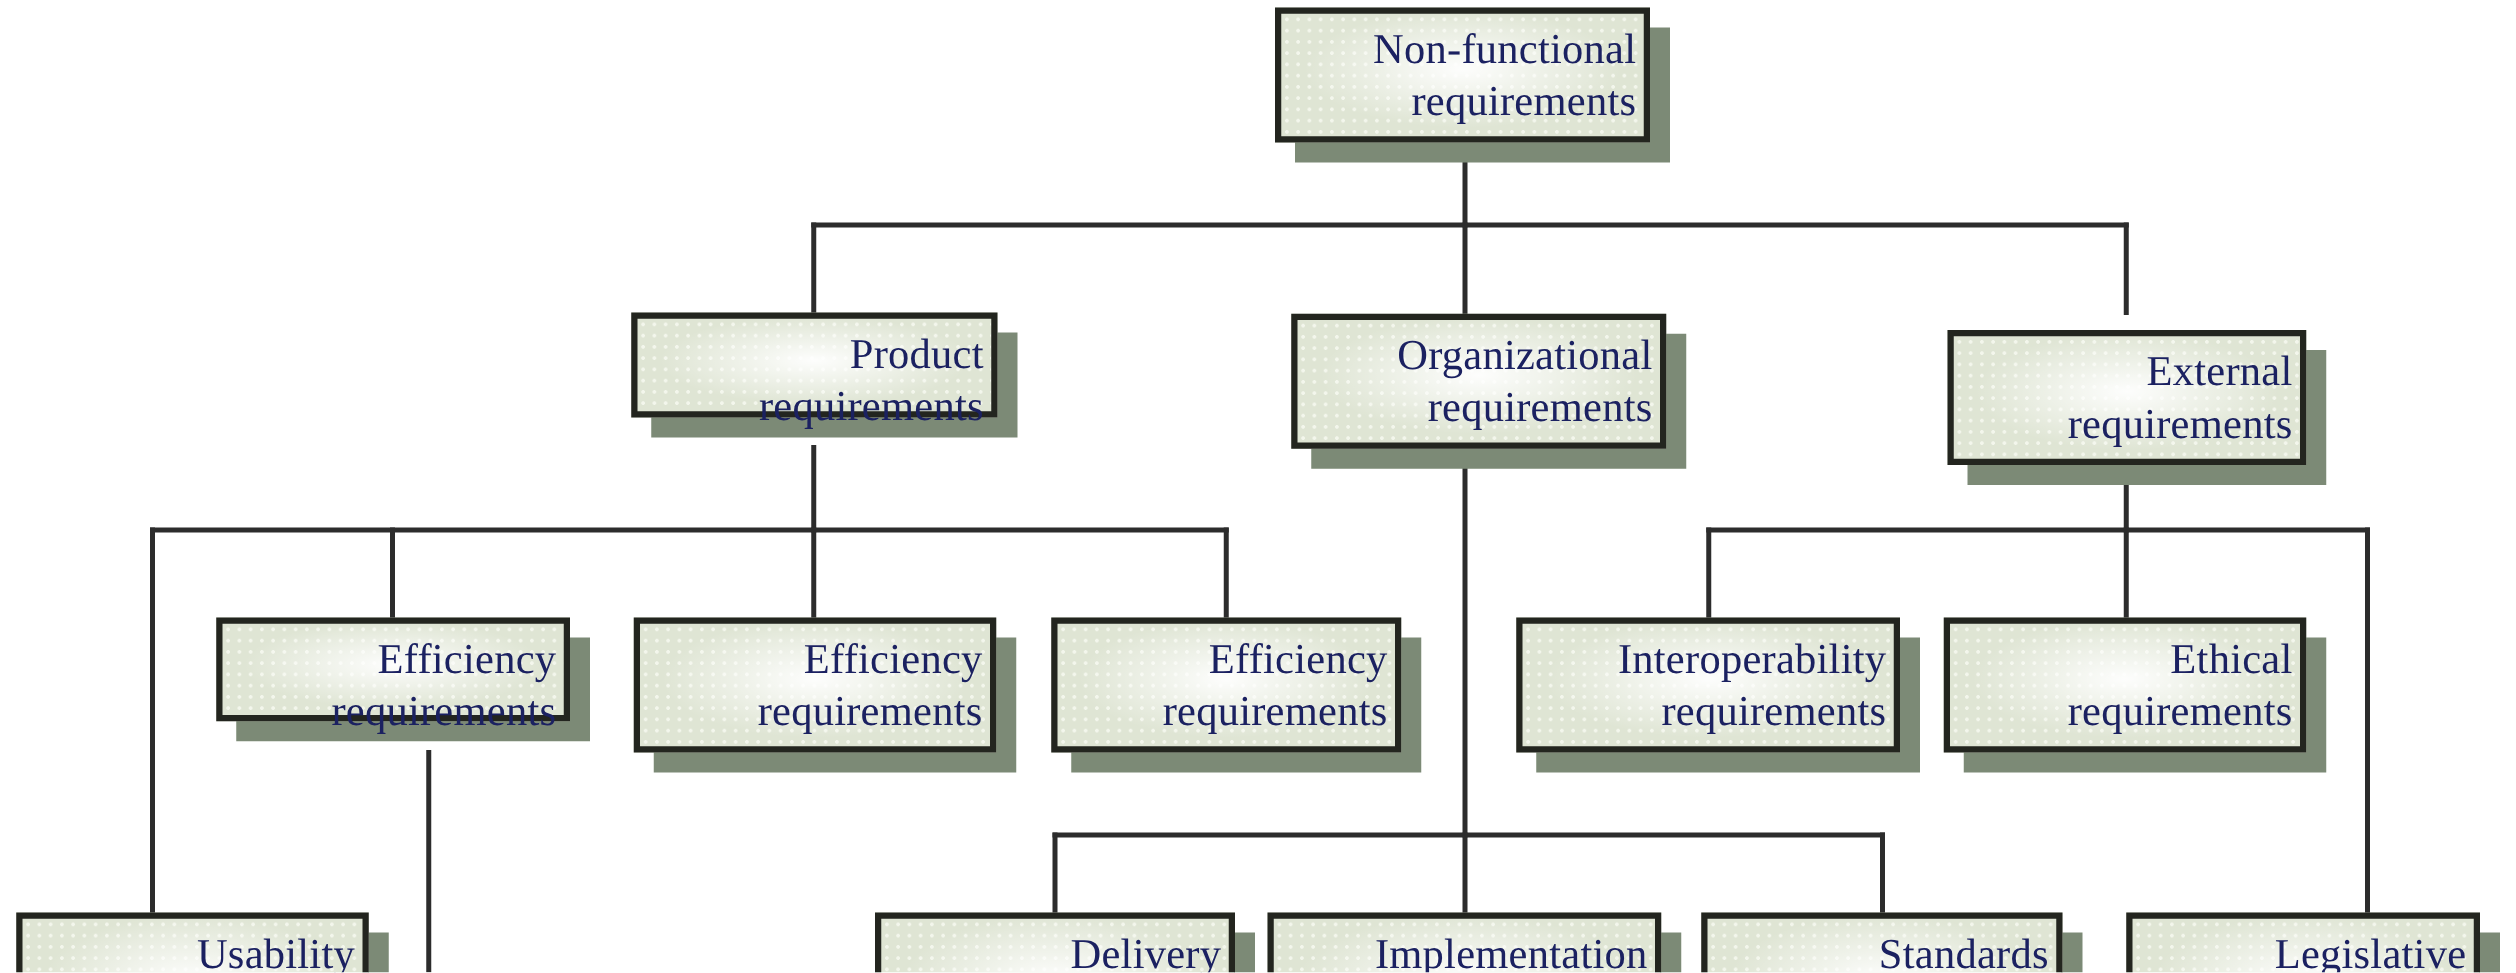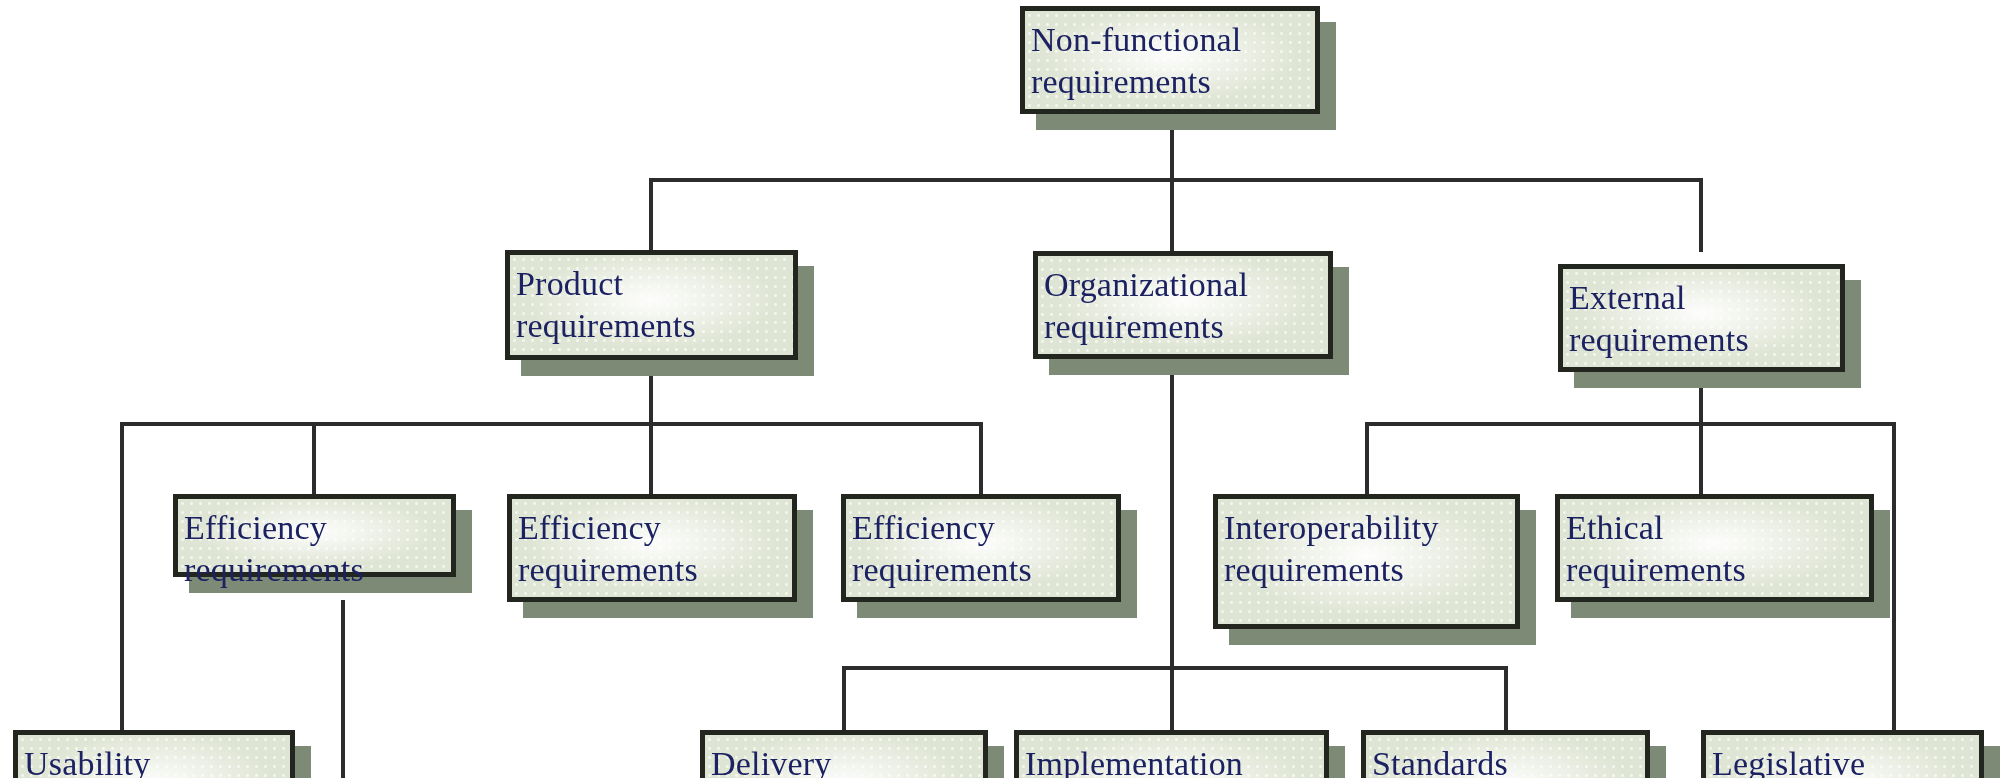--- a/index.html
+++ b/index.html
@@ -16,21 +16,21 @@
     box-sizing: border-box;
     border: 5px solid #23251f;
     background-color: #dfe5d4;
     background-image:
       radial-gradient(ellipse at 50% 45%, rgba(255,255,255,0.95) 0%, rgba(255,255,255,0.0) 62%),
       radial-gradient(#f3f6ec 1.2px, rgba(243,246,236,0) 1.7px);
     background-size: 100% 100%, 9px 9px;
     box-shadow: 16px 16px 0 0 #7c8a76;
     display: flex;
     flex-direction: column;
-    align-items: flex-start;
+    align-items: flex-end;
     padding: 8px 6px 0 6px;
     text-align: center;
   }
   .node span {
     display: block;
     font-size: 34px;
     line-height: 1.24;
     color: #1b2161;
     letter-spacing: 0.2px;
     white-space: nowrap;
@@ -70,21 +70,21 @@
   <div class="line" style="left:1170px;top:666px;width:4px;height:66px"></div>
   <div class="line" style="left:1504px;top:666px;width:4px;height:66px"></div>
 
   <div class="line" style="left:341px;top:600px;width:4px;height:178px"></div>
 
   <div class="node" style="left:1020px;top:6px;width:300px;height:108px">
     <span>Non-functional</span>
     <span>requirements</span>
   </div>
 
-  <div class="node" style="left:505px;top:250px;width:293px;height:110px">
+  <div class="node" style="left:505px;top:250px;width:293px;height:84px">
     <span>Product</span>
     <span>requirements</span>
   </div>
   <div class="node" style="left:1033px;top:251px;width:300px;height:108px">
     <span>Organizational</span>
     <span>requirements</span>
   </div>
   <div class="node" style="left:1558px;top:264px;width:287px;height:108px">
     <span>External</span>
     <span>requirements</span>
@@ -95,25 +95,25 @@
     <span>requirements</span>
   </div>
   <div class="node" style="left:507px;top:494px;width:290px;height:108px">
     <span>Efficiency</span>
     <span>requirements</span>
   </div>
   <div class="node" style="left:841px;top:494px;width:280px;height:108px">
     <span>Efficiency</span>
     <span>requirements</span>
   </div>
-  <div class="node" style="left:1213px;top:494px;width:307px;height:135px">
+  <div class="node" style="left:1213px;top:494px;width:307px;height:108px">
     <span>Interoperability</span>
     <span>requirements</span>
   </div>
-  <div class="node" style="left:1555px;top:494px;width:319px;height:108px">
+  <div class="node" style="left:1555px;top:494px;width:290px;height:108px">
     <span>Ethical</span>
     <span>requirements</span>
   </div>
 
   <div class="node" style="left:13px;top:730px;width:282px;height:120px">
     <span>Usability</span>
     <span></span>
   </div>
   <div class="node" style="left:700px;top:730px;width:288px;height:120px">
     <span>Delivery</span>

